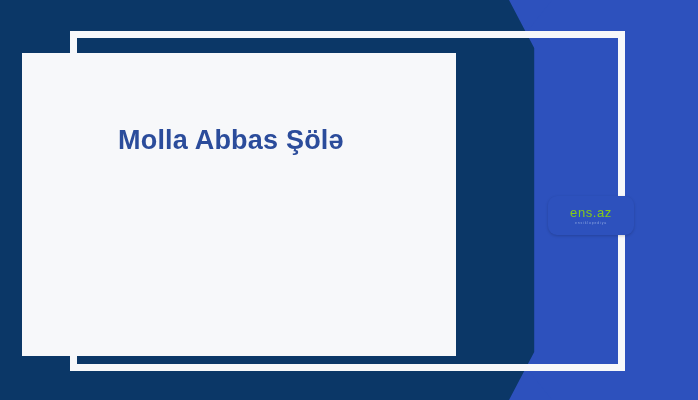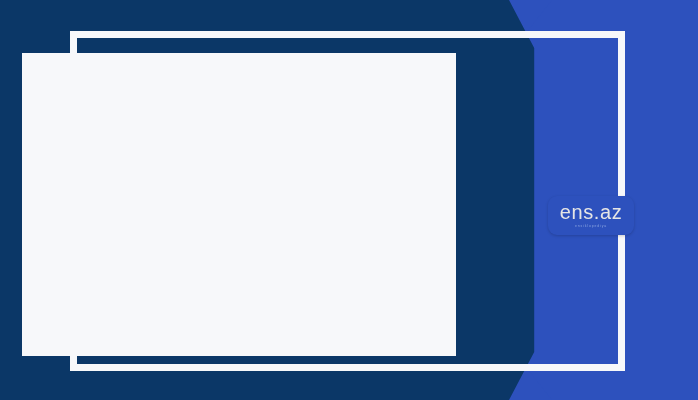--- a/index.html
+++ b/index.html
@@ -103,22 +103,22 @@
     height: 39px;
     background: #2d51bd;
     border-radius: 9px;
     display: flex;
     flex-direction: column;
     align-items: center;
     justify-content: center;
     box-shadow: 0 1px 3px rgba(0,0,0,0.18);
   }
   .badge-name {
-    color: #e5e5e5;
-    font-size: 20px;
+    color: #84cc16;
+    font-size: 13px;
     letter-spacing: 0.6px;
     line-height: 1;
   }
   .badge-tagline {
     color: #9db4e6;
     font-size: 3.4px;
     letter-spacing: 0.9px;
     line-height: 1;
     margin-top: 3px;
     opacity: 0.85;
@@ -130,20 +130,21 @@
 <div id="stage">
 
   <div class="right-panel"></div>
   <div class="diag-top"></div>
   <div class="diag-bottom"></div>
 
   <div class="frame"></div>
 
   <div class="card">
     <div class="card-inner">
+      <h1 class="title">Molla Abbas Şölə</h1>
     </div>
   </div>
 
   <div class="badge">
     <span class="badge-name">ens.az</span>
     <span class="badge-tagline">ensiklopediya</span>
   </div>
 
 </div>
 

